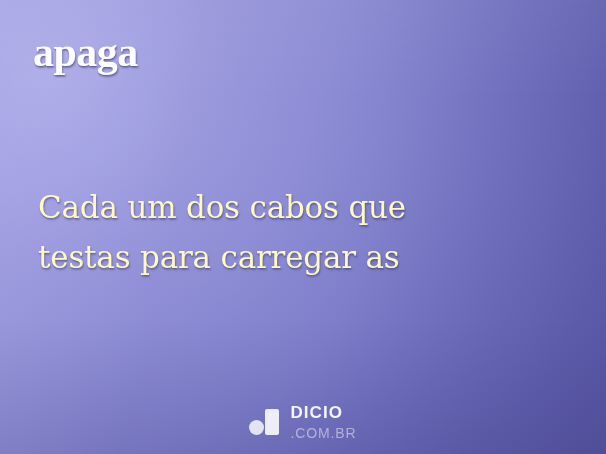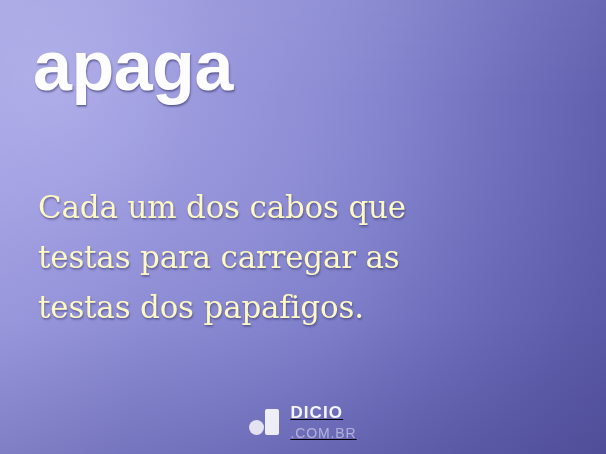--- a/index.html
+++ b/index.html
@@ -61,23 +61,23 @@
   #content {
     position: absolute;
     inset: 0;
   }
 
   
   #title {
     position: absolute;
     left: 33px;
     top: 30px;
-    font-family: Liberation Sans, sans-serif;
+    font-family: Liberation Serif, serif;
     font-weight: bold;
-    font-size: 70px;
+    font-size: 42px;
     line-height: 1.05;
     letter-spacing: -0.5px;
     color: #fdfdff;
     text-shadow:
       1px 2px 2px rgba(48,45,96,0.42),
       0 1px 1px rgba(48,45,96,0.30);
     white-space: nowrap;
   }
 
   
@@ -133,21 +133,20 @@
     width: 14px;
     height: 26px;
     border-radius: 2px;
     background: rgba(255,255,255,0.88);
   }
   #logo-text {
     display: flex;
     flex-direction: column;
     align-items: flex-start;
     line-height: 1;
-    text-decoration: underline;
   }
   #logo-name {
     font-family: "Liberation Sans", sans-serif;
     font-weight: bold;
     font-size: 17px;
     letter-spacing: 1.1px;
     color: rgba(255,255,255,0.92);
   }
   #logo-domain {
     margin-top: 5px;
@@ -167,21 +166,20 @@
   <div id="bg-tint"></div>
   <div id="bg-vignette"></div>
 
   <div id="content">
 
     <div id="title">apaga</div>
 
     <div id="definition">
       <div class="def-line">Cada um dos cabos que</div>
       <div class="def-line">testas para carregar as</div>
-      <div class="def-line">testas dos papafigos.</div>
     </div>
 
     <div id="logo">
       <div id="logo-mark">
         <div id="logo-mark-circle"></div>
         <div id="logo-mark-bar"></div>
       </div>
       <div id="logo-text">
         <div id="logo-name">DICIO</div>
         <div id="logo-domain">.COM.BR</div>

